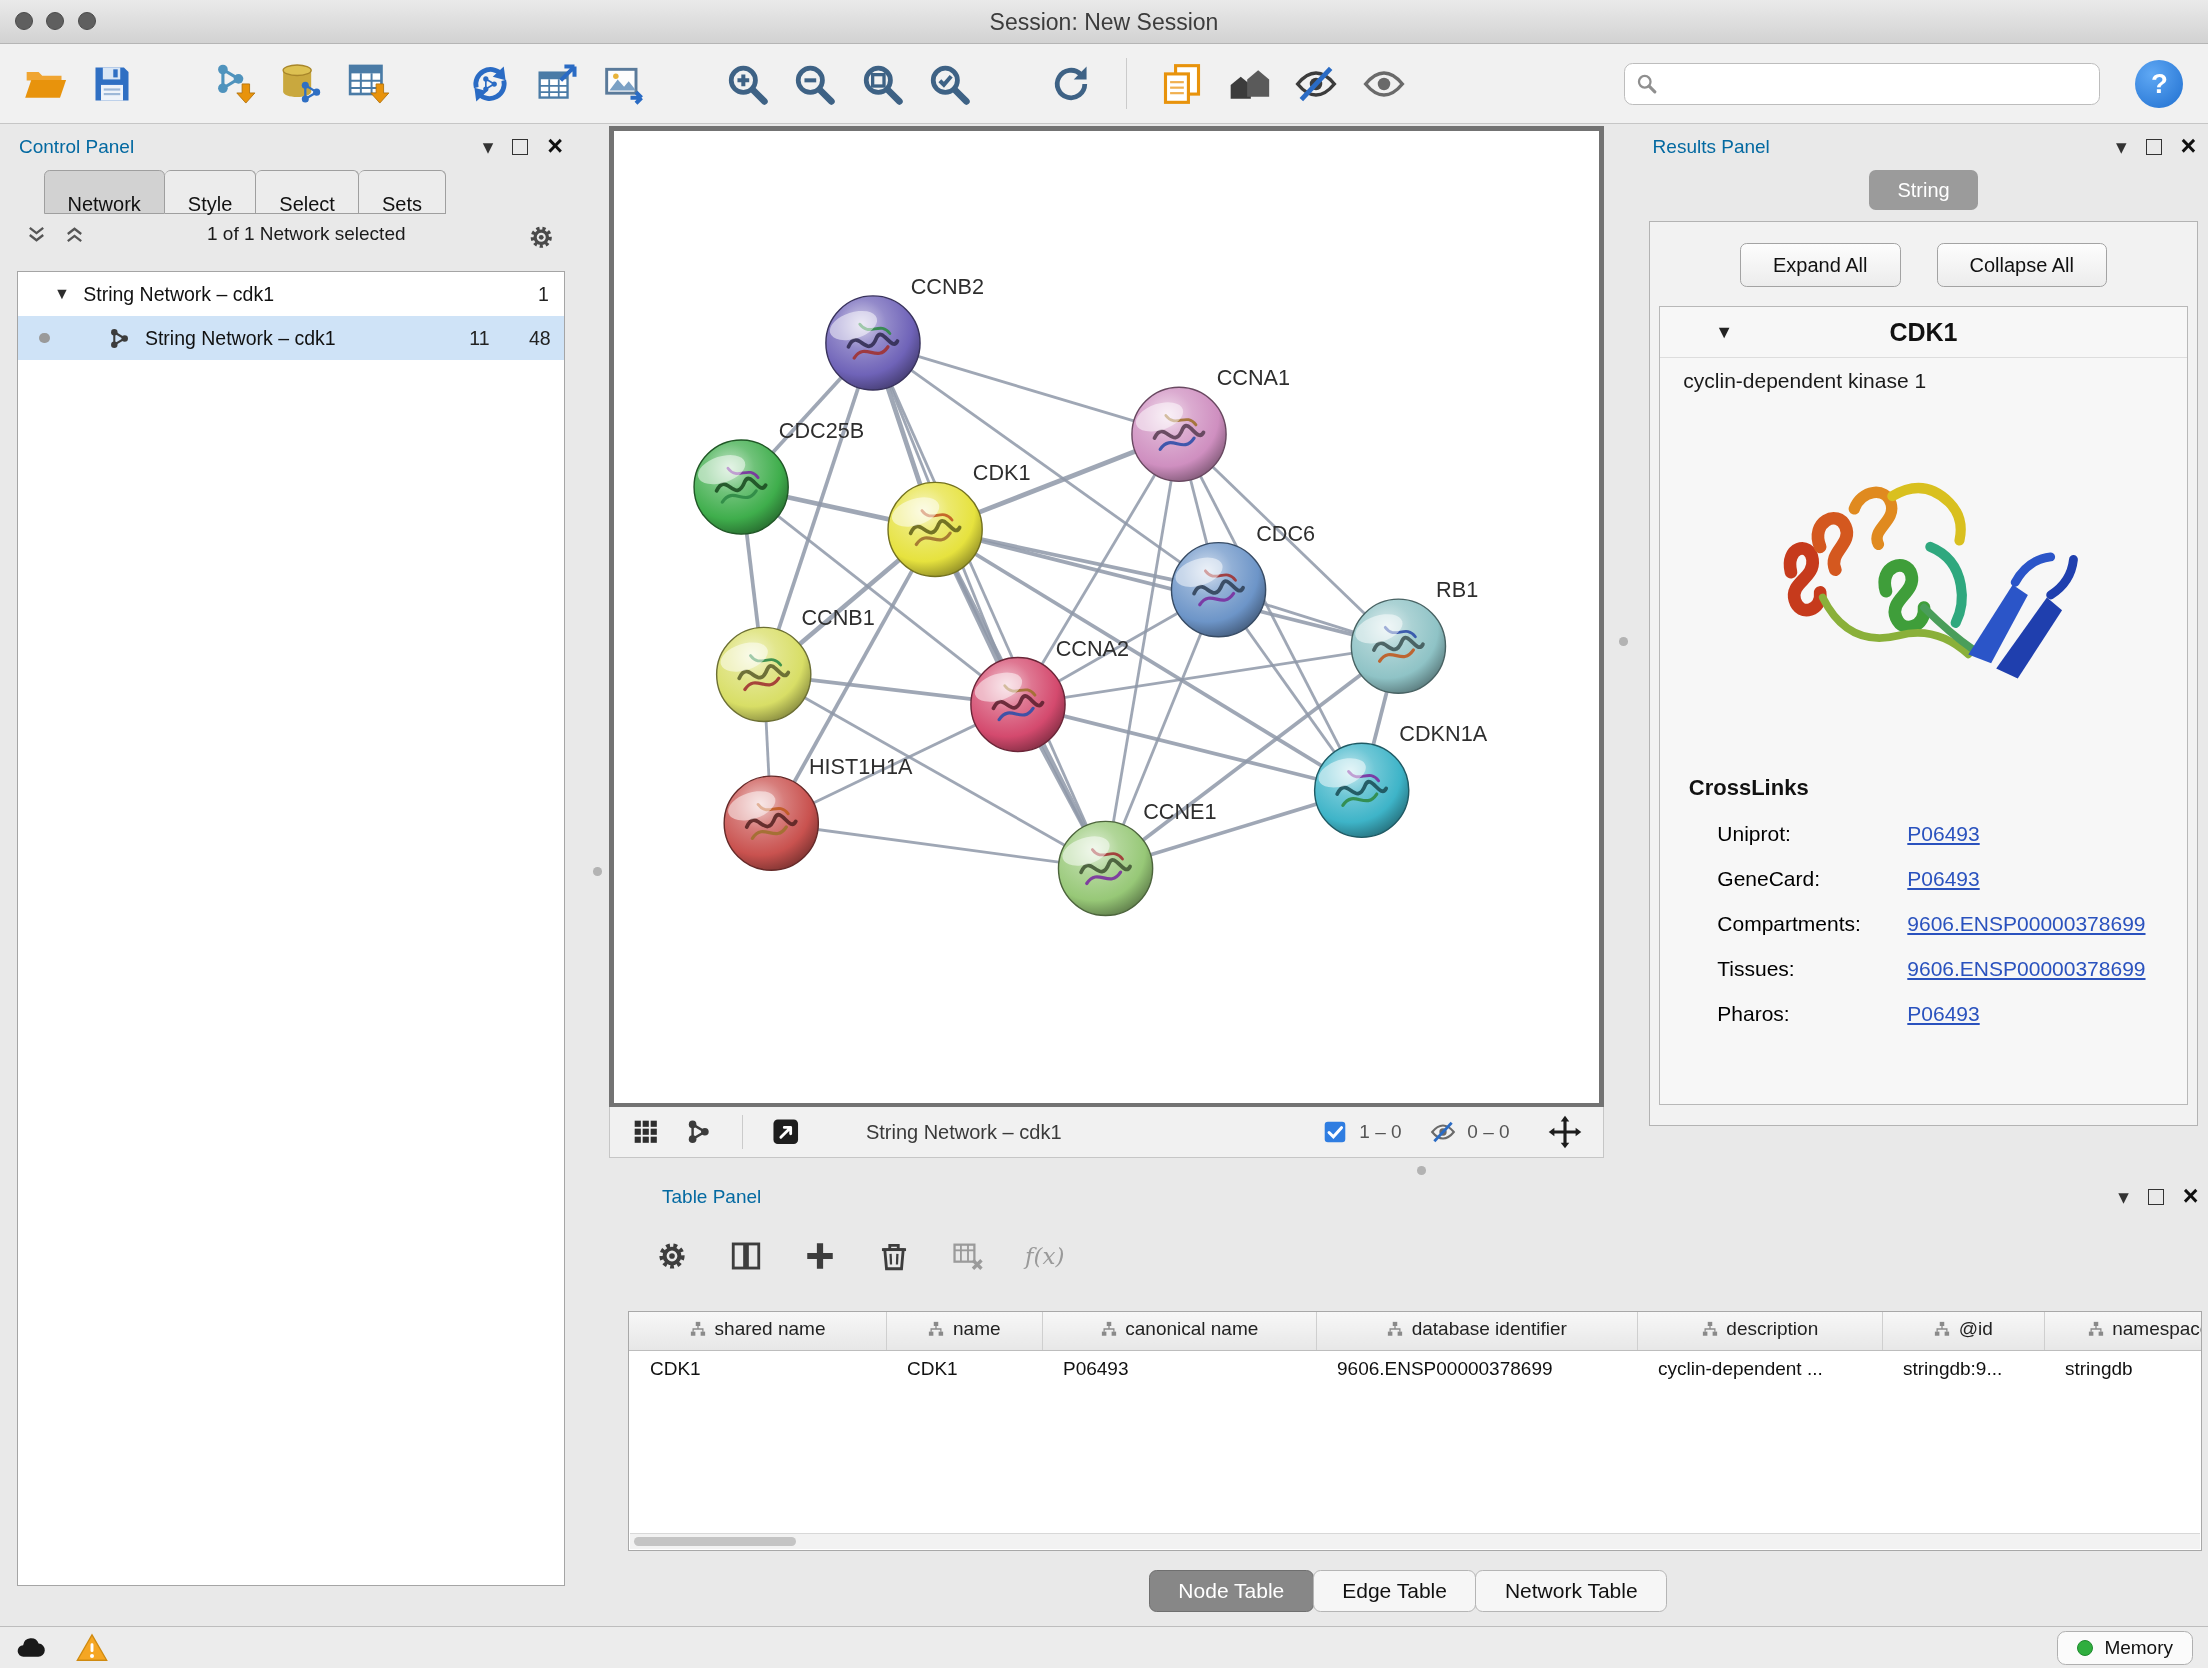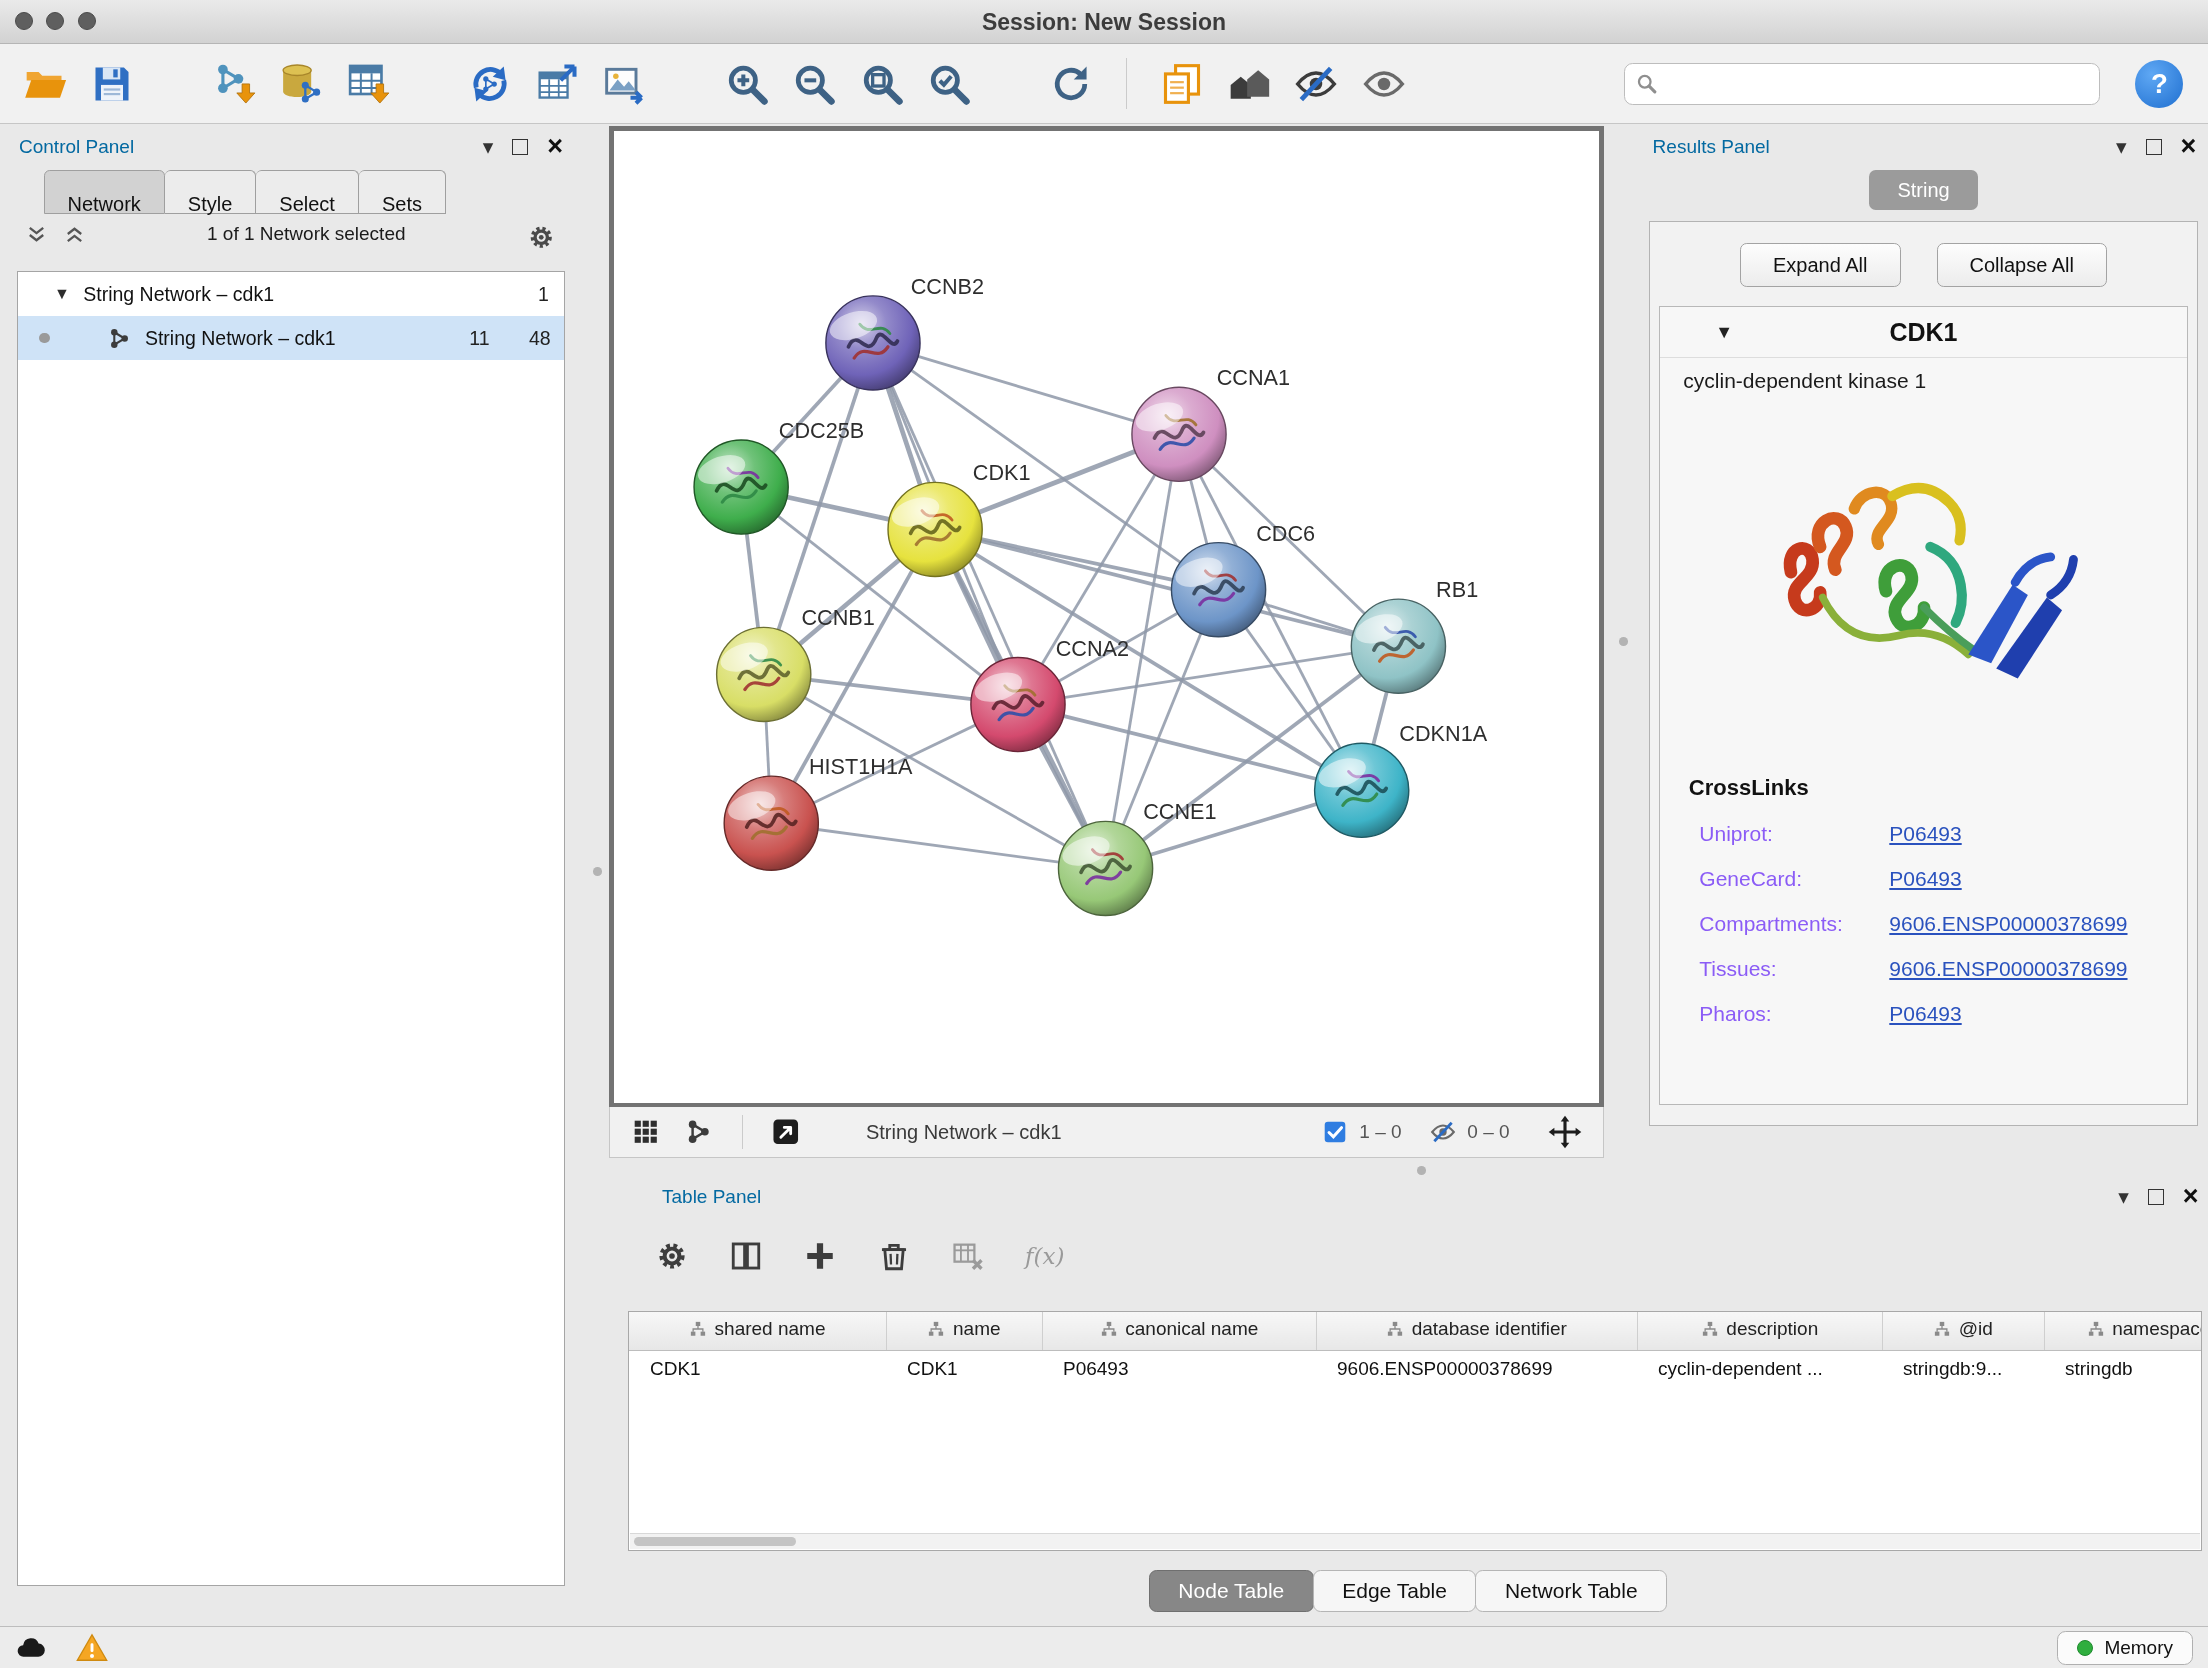--- a/index.html
+++ b/index.html
@@ -4,21 +4,21 @@
 <style>
 *{margin:0;padding:0;box-sizing:border-box}
 html,body{width:2208px;height:1668px}
 body{font-family:"Liberation Sans",sans-serif;background:#e9e9e9}
 #window{position:relative;width:2208px;height:1668px;background:#e9e9e9;overflow:hidden}
 
 
 .titlebar{position:absolute;top:0;left:0;right:0;height:44px;background:linear-gradient(#eaeaea,#d2d2d2);border-bottom:1px solid #b5b5b5}
 .traffic{position:absolute;left:15px;top:12.4px;display:flex;gap:13.3px}
 .tl{width:18px;height:18px;border-radius:50%;background:#5f5f5f;border:1px solid #4b4b4b}
-.win-title{position:absolute;left:0;right:0;top:0;height:44px;line-height:44px;text-align:center;font-size:23px;font-weight:bold;color:#3c3c3c}
+.win-title{position:absolute;left:0;right:0;top:0;height:44px;line-height:44px;text-align:center;font-size:23px;font-weight:normal;color:#3c3c3c}
 
 
 .toolbar{position:absolute;top:44px;left:0;right:0;height:80px;background:#f1f1f1;border-bottom:1px solid #c6c6c6;display:flex;align-items:center;padding:0 17px;gap:12.4px}
 .tbtn{width:55px;height:63px;display:flex;align-items:center;justify-content:center;background:transparent;border:none;cursor:pointer}
 .tbtn svg{width:44px;height:44px;display:block}
 .gsp{width:42px}
 .vsep{width:1px;height:51px;background:#cbcbcb;margin:0 15px}
 .spacer{flex:1}
 .zoomc{color:#3e6285}
 .searchbox{display:flex;align-items:center;width:476px;height:42px;border:1px solid #bdbdbd;border-radius:8.6px;background:#fff;padding:0 11.4px;gap:8.6px;margin-right:23px}
@@ -80,21 +80,21 @@
 .rp-buttons{display:flex;justify-content:center;gap:36px;margin-top:21px}
 .rp-btn{height:44px;padding:0 32px;font-size:20px;background:linear-gradient(#fdfdfd,#ececec);border:1px solid #a3a3a3;border-radius:6.7px;color:#111;cursor:pointer}
 .rp-section{margin:19px 9.5px 0;border:1px solid #b8b8b8;background:#f7f7f7;height:799px;position:relative}
 .sec-header{height:51px;display:flex;align-items:center;position:relative;border-bottom:1px solid #ddd}
 .sec-chev{position:absolute;left:55px;font-size:18px;color:#222;cursor:pointer}
 .sec-gene{flex:1;text-align:center;font-size:25px;font-weight:bold;color:#111}
 .sec-desc{font-size:21px;color:#1b1b1b;margin:11.4px 0 0 23px}
 .protein-fig{display:flex;justify-content:center;margin-top:27px}
 .cl-title{font-size:22px;font-weight:bold;margin:38px 0 0 28.5px;color:#111}
 .cl-row{margin-top:21px;font-size:21px}
-.cl-label{display:inline-block;margin-left:39px;width:190px;color:#8b5cf6}
+.cl-label{display:inline-block;margin-left:57px;width:190px;color:#000000}
 .cl-link{color:#2a52be;text-decoration:underline;cursor:pointer}
 
 
 .table-panel{position:absolute;left:609px;top:1178px;right:0;bottom:42px}
 .tp-header{position:absolute;top:1.9px;left:53px;right:9.5px;height:34px}
 .tp-toolbar{position:absolute;top:49px;left:46px;height:57px;display:flex;align-items:center;gap:40px}
 .tp-toolbar .ticon{background:none;border:none;cursor:pointer}
 .tp-toolbar svg{width:34px;height:34px;display:block;color:#3d3d3d}
 .tp-toolbar .disabled{opacity:.45;cursor:default}
 .fx{font-family:"DejaVu Serif",serif;font-style:italic;font-size:23px;color:#9a9a9a}

